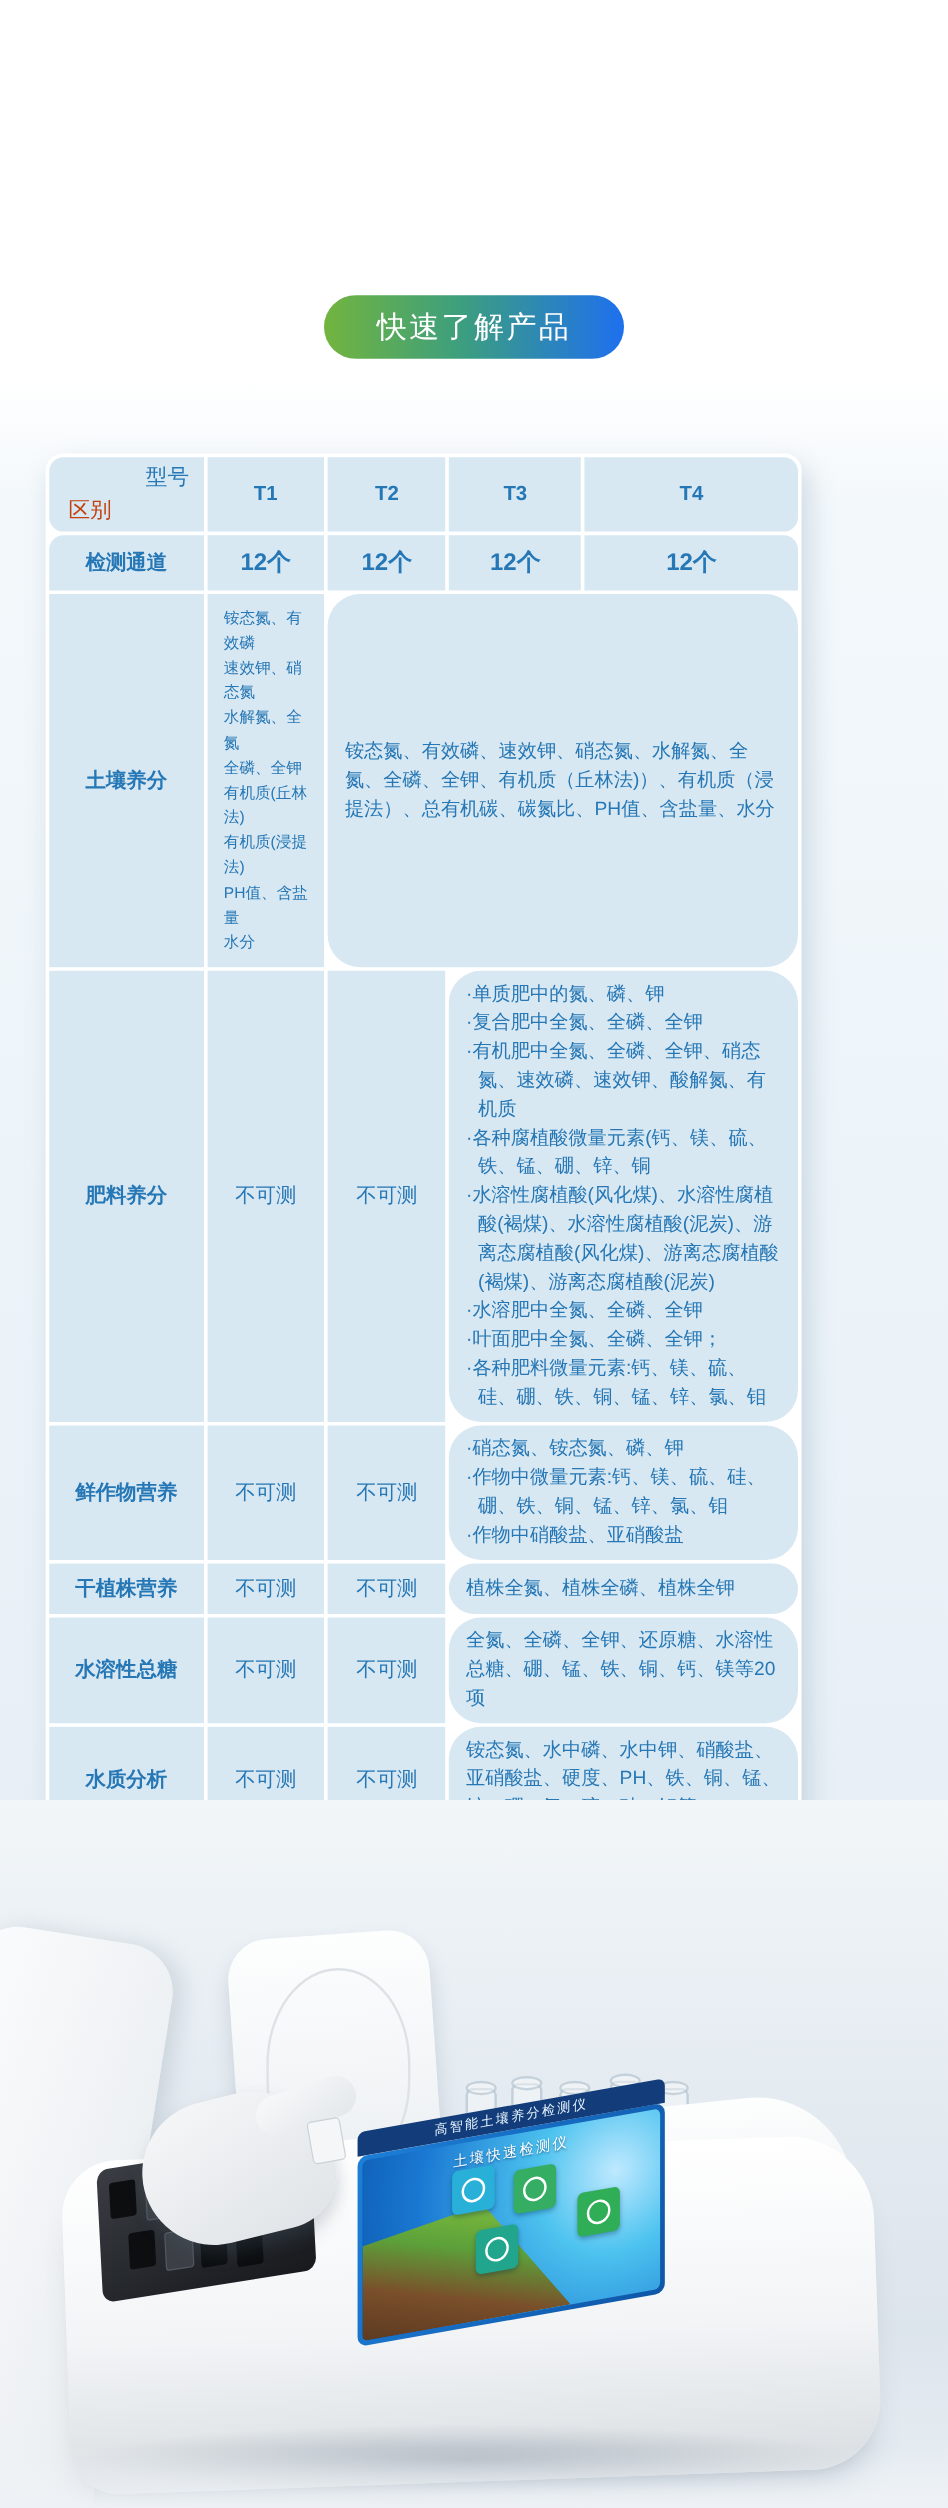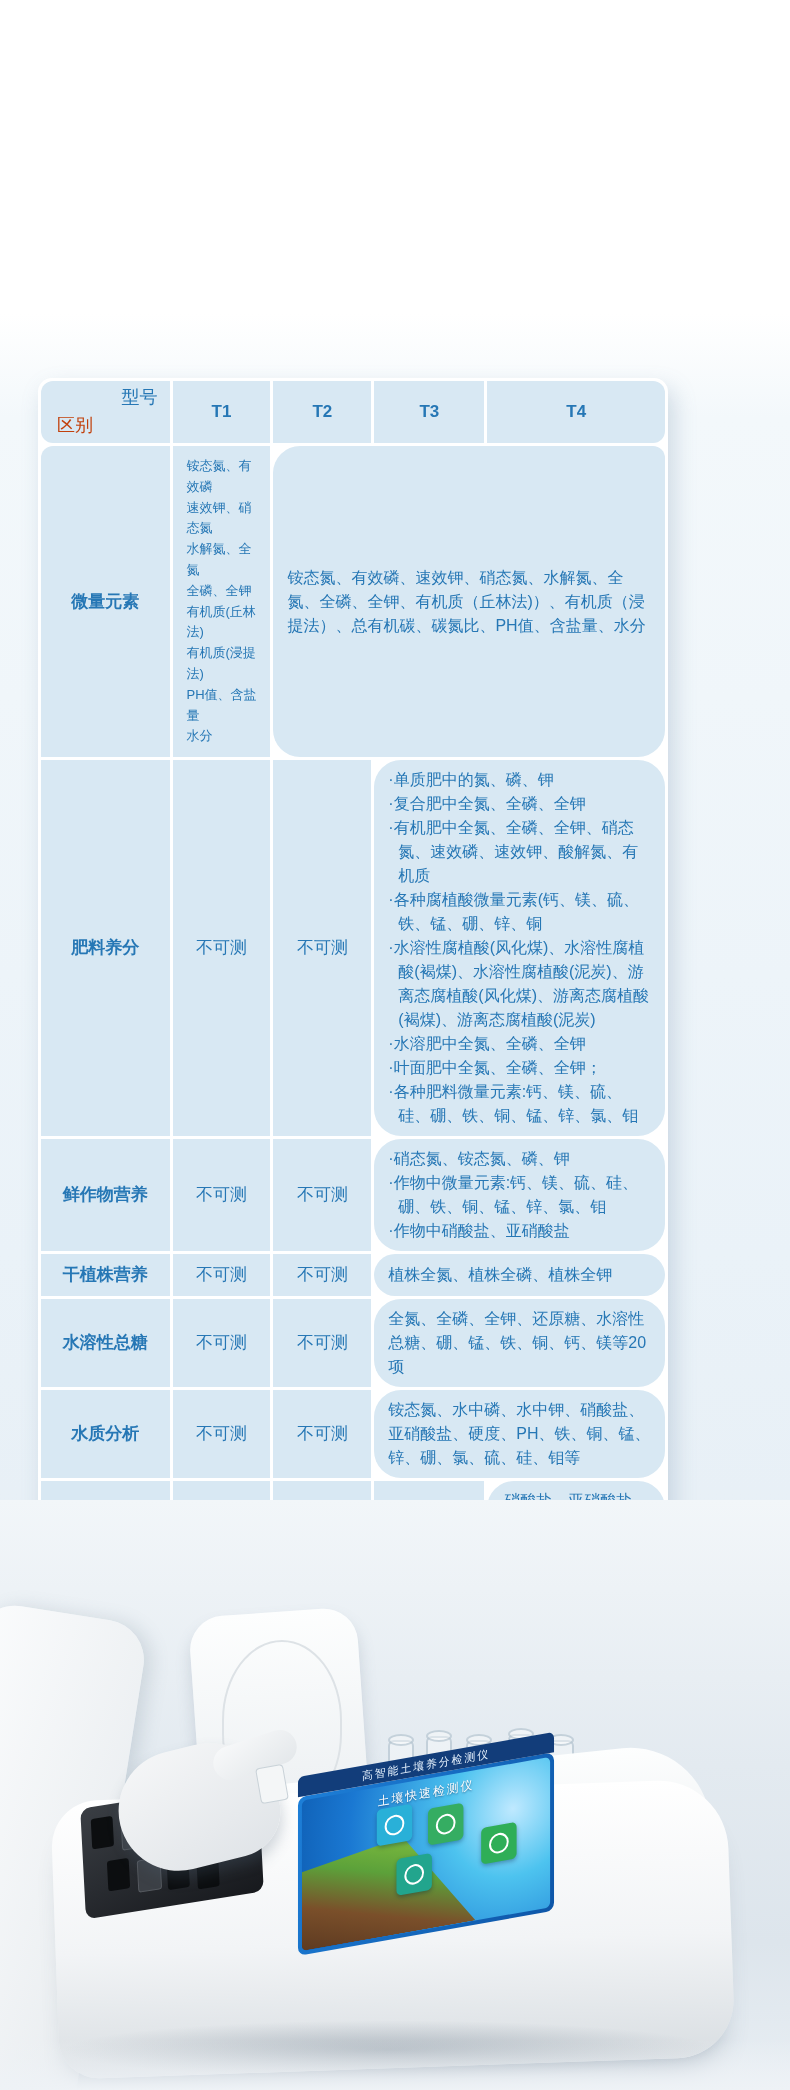--- a/index.html
+++ b/index.html
@@ -87,20 +87,21 @@
            border-radius:6px;transform:rotate(38deg);transform-origin:right top;box-shadow:0 2px 5px rgba(90,110,130,.3);}
   .floor-shadow{left:60px;top:520px;width:660px;height:60px;border-radius:50%;
                 background:radial-gradient(ellipse at center,rgba(60,80,100,.28),rgba(60,80,100,0) 70%);}
   .bottom-fade{left:0;top:540px;width:100%;height:50px;background:linear-gradient(180deg,rgba(238,242,246,0),#eef2f6);}
 </style>
 </head>
 <body>
 
 <div class="page">
 
+  <div class="pill">快速了解产品</div>
 
   <div class="table-wrap">
     <table class="param">
       <colgroup>
         <col style="width:21%">
           <col style="width:16%">
           <col style="width:16%">
           <col style="width:18%">
           <col style="width:29%">
       </colgroup>
@@ -111,21 +112,36 @@
             <span class="c-bl">区别</span>
           </td>
           <td class="colhead">T1</td>
           <td class="colhead">T2</td>
           <td class="colhead">T3</td>
           <td class="colhead">T4</td>
         </tr>
       </thead>
       <tbody>
           <tr>
-            <td class="rowlabel">微量元素</td>
+            <td class="rowlabel">检测通道</td>
+            <td class="cell big">
+              <div>12个</div>
+            </td>
+            <td class="cell big">
+              <div>12个</div>
+            </td>
+            <td class="cell big">
+              <div>12个</div>
+            </td>
+            <td class="cell big">
+              <div>12个</div>
+            </td>
+          </tr>
+          <tr>
+            <td class="rowlabel">土壤养分</td>
             <td class="cell left xs">
               <div>铵态氮、有效磷</div>
               <div>速效钾、硝态氮</div>
               <div>水解氮、全氮</div>
               <div>全磷、全钾</div>
               <div>有机质(丘林法)</div>
               <div>有机质(浸提法)</div>
               <div>PH值、含盐量</div>
               <div>水分</div>
             </td>

